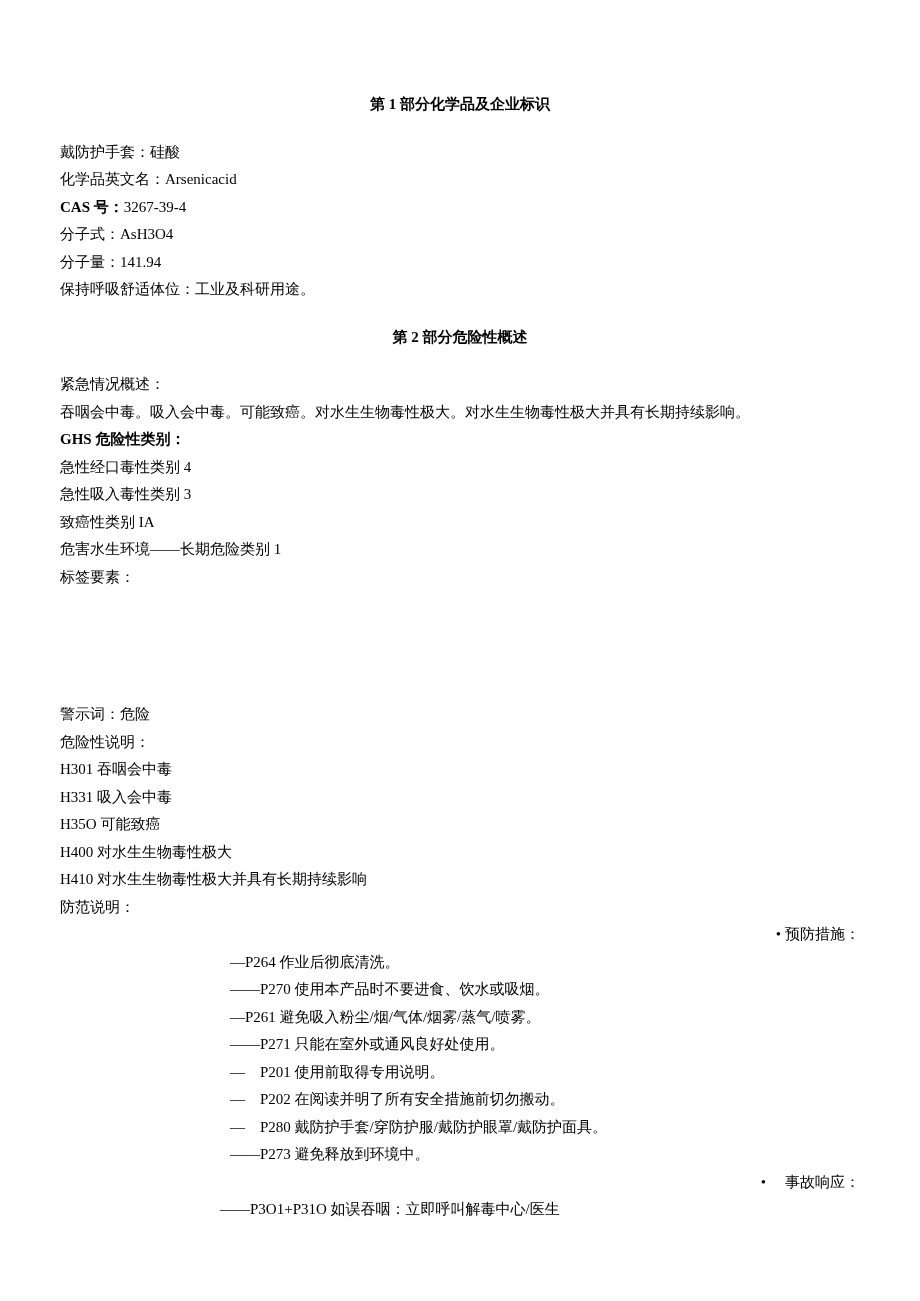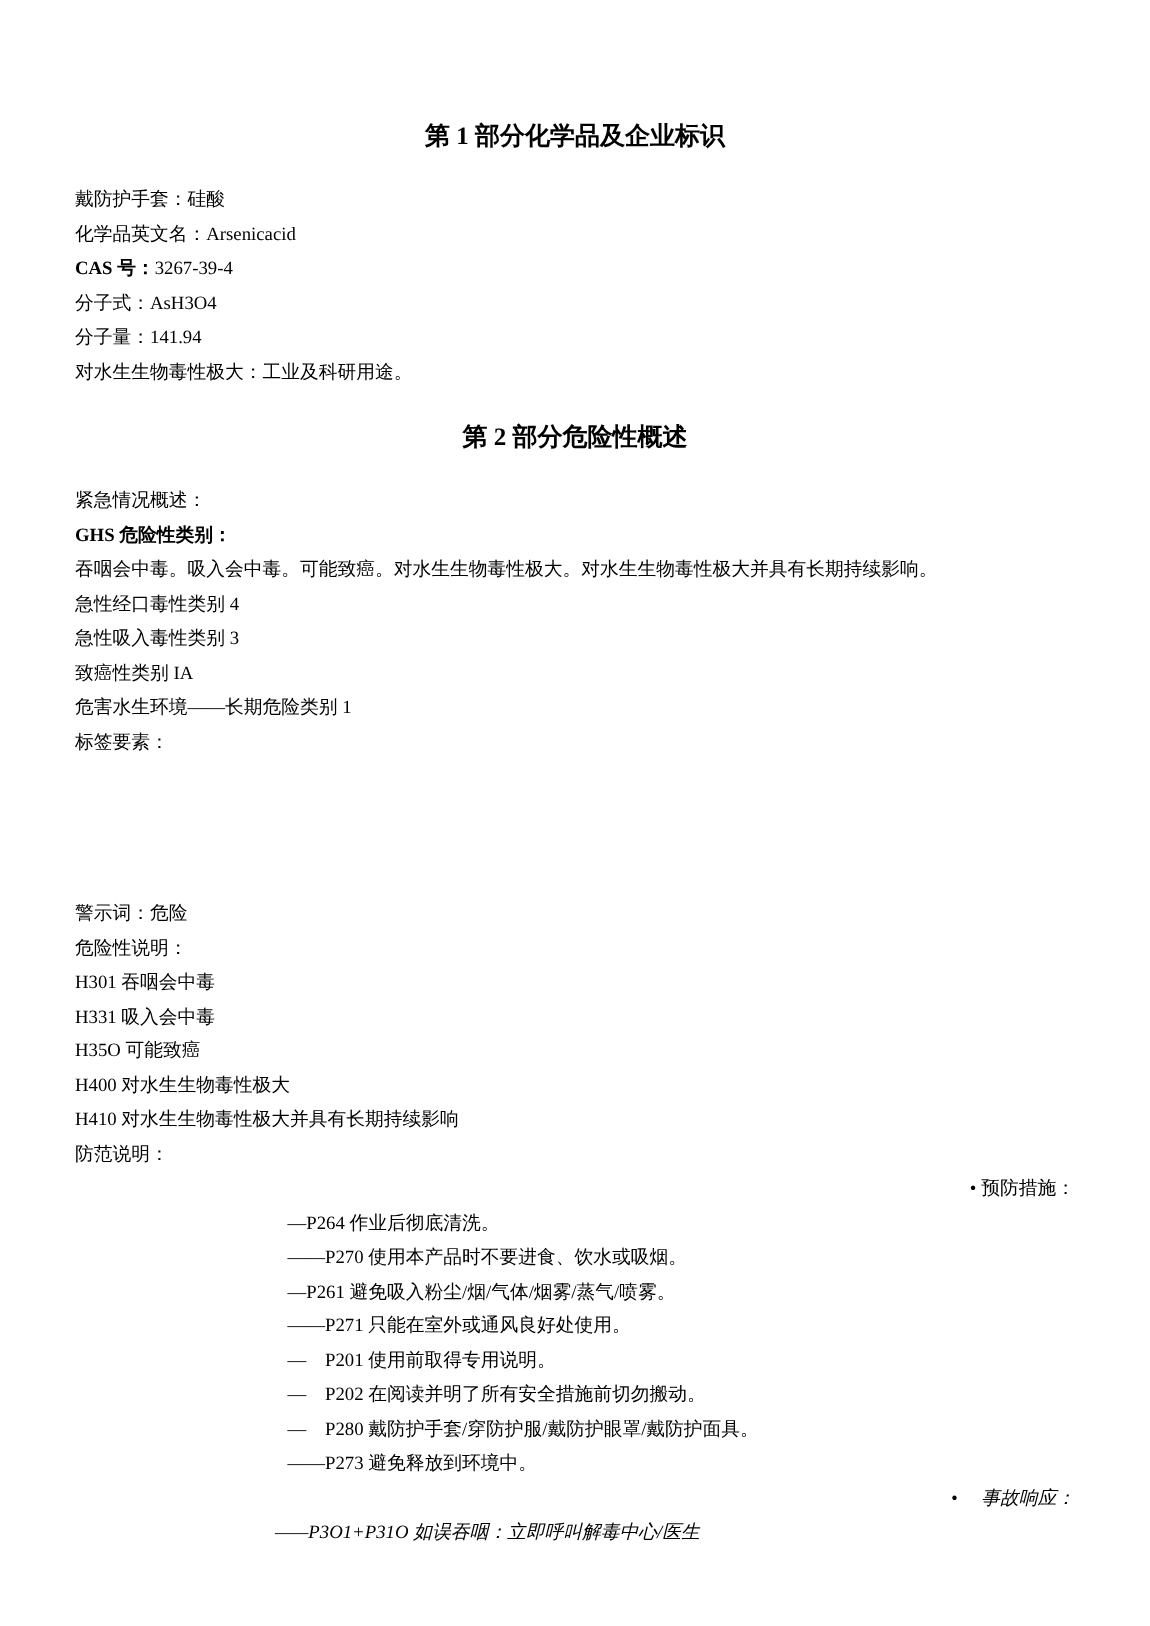--- a/index.html
+++ b/index.html
@@ -15,21 +15,21 @@
     width: 920px;
     min-height: 1301px;
     box-sizing: border-box;
     padding: 70px 60px 40px 60px;
   }
   .section-title {
     text-align: center;
     font-weight: bold;
     margin-bottom: 22px;
     margin-top: 22px;
-    font-size: 20px;
+    font-size: 15px;
   }
   .field-label {
     font-weight: bold;
     display: inline;
   }
   .line {
     margin: 0 0 2px 0;
   }
   .bullet-section {
     padding-left: 110px;
@@ -68,31 +68,31 @@
   <p class="line">
     <span class="field-label">CAS 号：</span><span>3267-39-4</span>
   </p>
   <p class="line">
     <span>分子式：</span><span>AsH3O4</span>
   </p>
   <p class="line">
     <span>分子量：</span><span>141.94</span>
   </p>
   <p class="line">
-    <span>对水生生物毒性极大：</span><span>工业及科研用途。</span>
+    <span>保持呼吸舒适体位：</span><span>工业及科研用途。</span>
   </p>
 
   <div class="section-title">第 2 部分危险性概述</div>
 
   <p class="line">紧急情况概述：</p>
+  <p class="line">吞咽会中毒。吸入会中毒。可能致癌。对水生生物毒性极大。对水生生物毒性极大并具有长期持续影响。</p>
+
   <p class="line">
     <span class="field-label">GHS 危险性类别：</span>
   </p>
-
-  <p class="line">吞咽会中毒。吸入会中毒。可能致癌。对水生生物毒性极大。对水生生物毒性极大并具有长期持续影响。</p>
   <p class="line">急性经口毒性类别 4</p>
   <p class="line">急性吸入毒性类别 3</p>
   <p class="line">致癌性类别 IA</p>
   <p class="line">危害水生环境——长期危险类别 1</p>
 
   <p class="line">标签要素：</p>
 
   <div class="gap-before-signal"></div>
 
   <p class="line">警示词：危险</p>
@@ -113,20 +113,20 @@
       <p class="dash-item">——P270 使用本产品时不要进食、饮水或吸烟。</p>
       <p class="dash-item">—P261 避免吸入粉尘/烟/气体/烟雾/蒸气/喷雾。</p>
       <p class="dash-item">——P271 只能在室外或通风良好处使用。</p>
       <p class="dash-item">— P201 使用前取得专用说明。</p>
       <p class="dash-item">— P202 在阅读并明了所有安全措施前切勿搬动。</p>
       <p class="dash-item">— P280 戴防护手套/穿防护服/戴防护眼罩/戴防护面具。</p>
       <p class="dash-item">——P273 避免释放到环境中。</p>
     </div>
   </div>
 
-  <div class="bullet-section" style="padding-left:90px;font-style:italic;">
+  <div class="bullet-section" style="padding-left:90px;">
     <p class="bullet-header" style="margin-left:10px;"> <span>事故响应：</span></p>
     <div class="dash-list" style="padding-left:70px;">
       <p class="dash-item">——P3O1+P31O 如误吞咽：立即呼叫解毒中心/医生</p>
     </div>
   </div>
 
 </div>
 
 </body></html>

